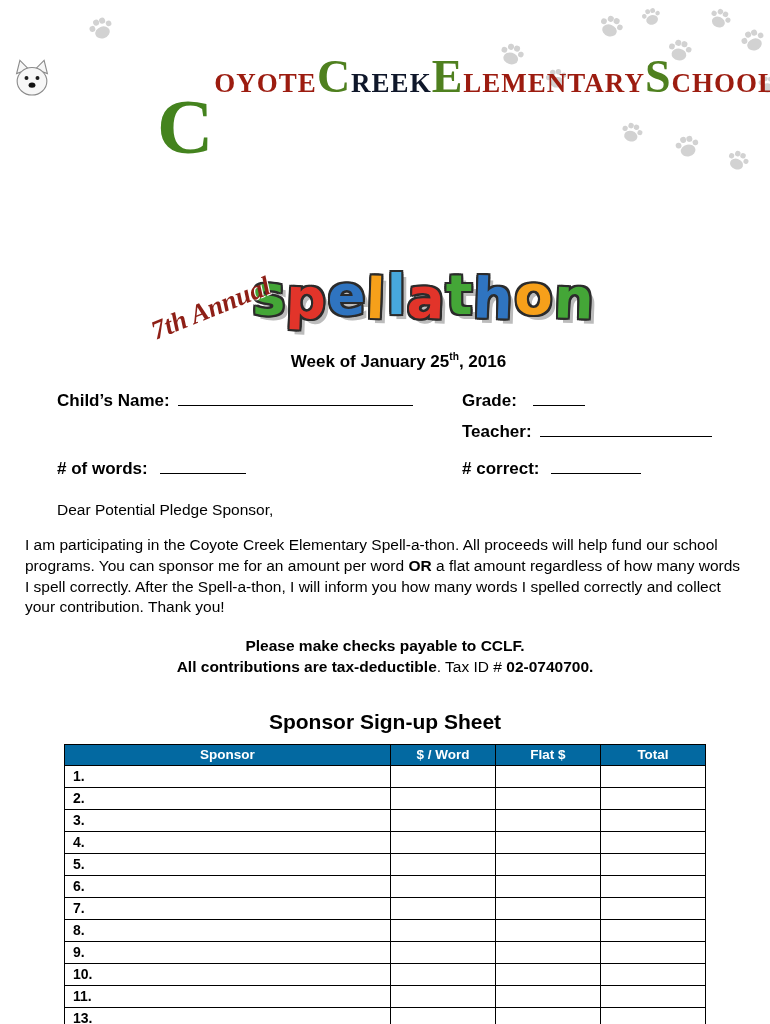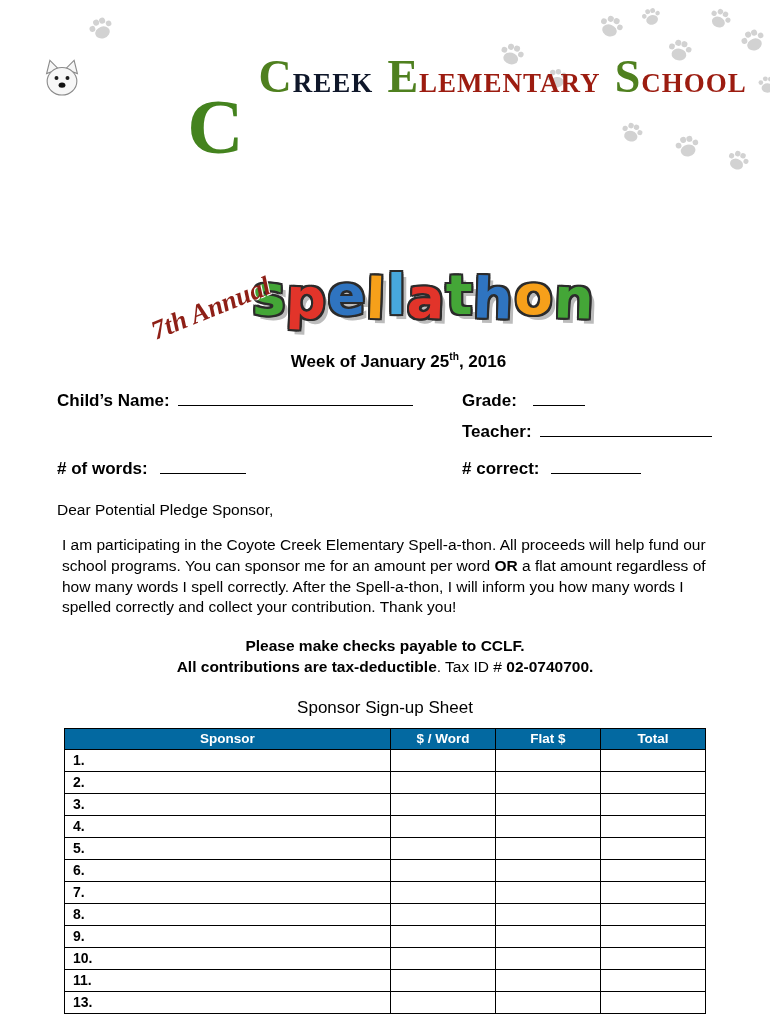--- a/index.html
+++ b/index.html
@@ -53,24 +53,24 @@
   
   .week{margin-top:8px;text-align:center;font-weight:bold;font-size:17px;position:relative;z-index:2;margin-left:27px;}
   sup{font-size:60%;}
   .fields{margin:18px 58px 0 57px;position:relative;z-index:2;}
   .frow{display:flex;justify-content:space-between;align-items:baseline;margin-bottom:10px;}
   .frow.right-only{justify-content:flex-end;margin-bottom:16px;}
   .flabel{font-weight:bold;font-size:17px;}
   .blank{display:inline-block;border-bottom:1.6px solid #000;height:15px;vertical-align:baseline;margin-left:8px;}
   .fright{width:250px;}
   .salutation{margin:22px 57px 0;font-size:15.5px;}
-  .body-para{margin:16px 62px 0;font-size:15.5px;line-height:1.34;}
+  .body-para{margin:16px 25px 0;font-size:15.5px;line-height:1.34;}
   .checks{margin-top:18px;text-align:center;font-size:15.5px;line-height:1.35;font-weight:bold;}
   .checks .mid{font-weight:normal;}
-  .table-title{margin:20px 0 0;text-align:center;font-size:17px;font-weight:normal;}
+  .table-title{margin:32px 0 0;text-align:center;font-size:21px;font-weight:bold;}
   
   .sponsor-table{
     border-collapse:collapse;table-layout:fixed;
     width:641px;margin:10px auto 0;position:relative;z-index:2;
   }
   .sponsor-table th{
     background:#0369a1;color:#fff;font-weight:bold;font-size:13.5px;
     height:20px;border:1px solid #000;text-align:center;padding:0;
   }
   .sponsor-table td{
@@ -201,20 +201,21 @@
         <span>C</span>
         <svg class="dog" viewBox="0 0 40 40" width="44" height="44">
           <polygon points="9,4 17,12 6,16" fill="#f7f7f7" stroke="#8a8a8a" stroke-width="1"></polygon>
           <polygon points="31,4 23,12 34,16" fill="#f7f7f7" stroke="#8a8a8a" stroke-width="1"></polygon>
           <ellipse cx="20" cy="23" rx="13.5" ry="12.5" fill="#f7f7f7" stroke="#8a8a8a" stroke-width="1"></ellipse>
           <circle cx="15" cy="20" r="1.8" fill="#1c1c1c"></circle>
           <circle cx="25" cy="20" r="1.8" fill="#1c1c1c"></circle>
           <ellipse cx="20" cy="26.5" rx="3.1" ry="2.3" fill="#111"></ellipse>
         </svg>
       </span>
+      <span class="smalltxt" style="color: rgb(156, 28, 16);">OYOTE</span>
     </span>
     <span class="logo-sp"></span>
     <span class="logo-word">
       <span class="cap" style="color: rgb(79, 128, 31);">C</span>
       <span class="smalltxt" style="color: #0f172a;">REEK</span>
     </span>
     <span class="logo-sp"></span>
     <span class="logo-word">
       <span class="cap" style="color: rgb(79, 128, 31);">E</span>
       <span class="smalltxt" style="color: rgb(156, 28, 16);">LEMENTARY</span>

